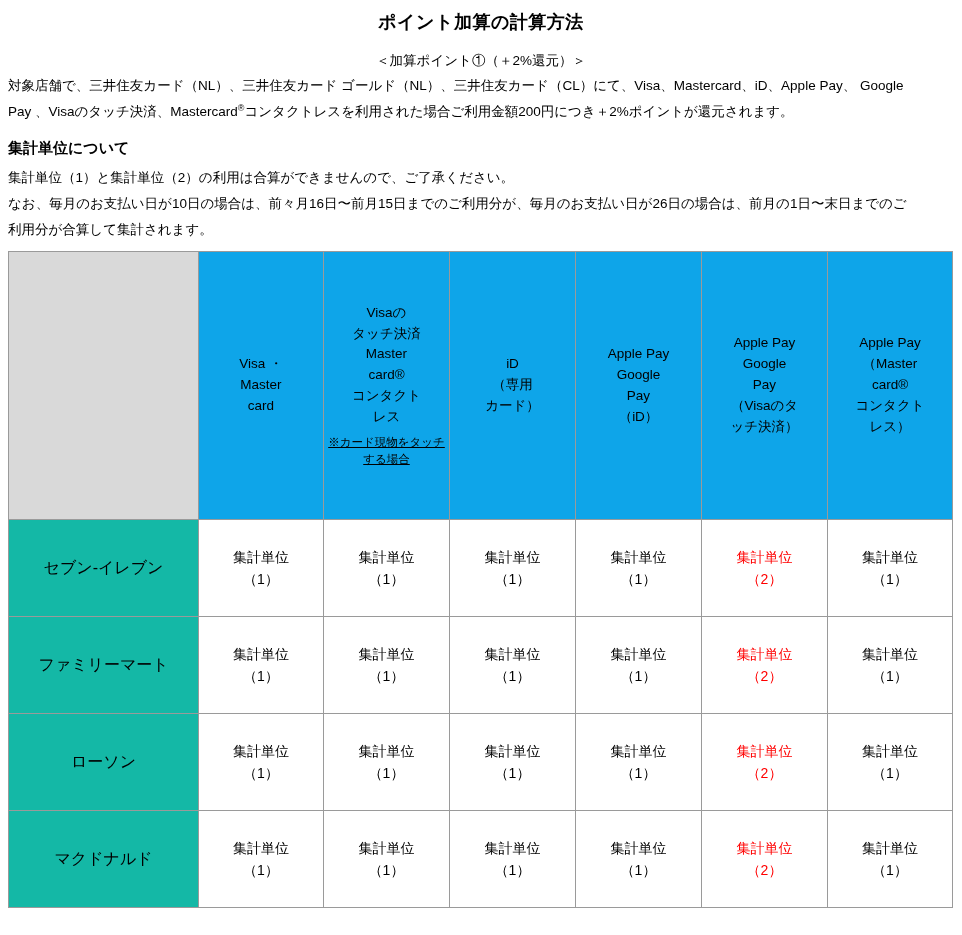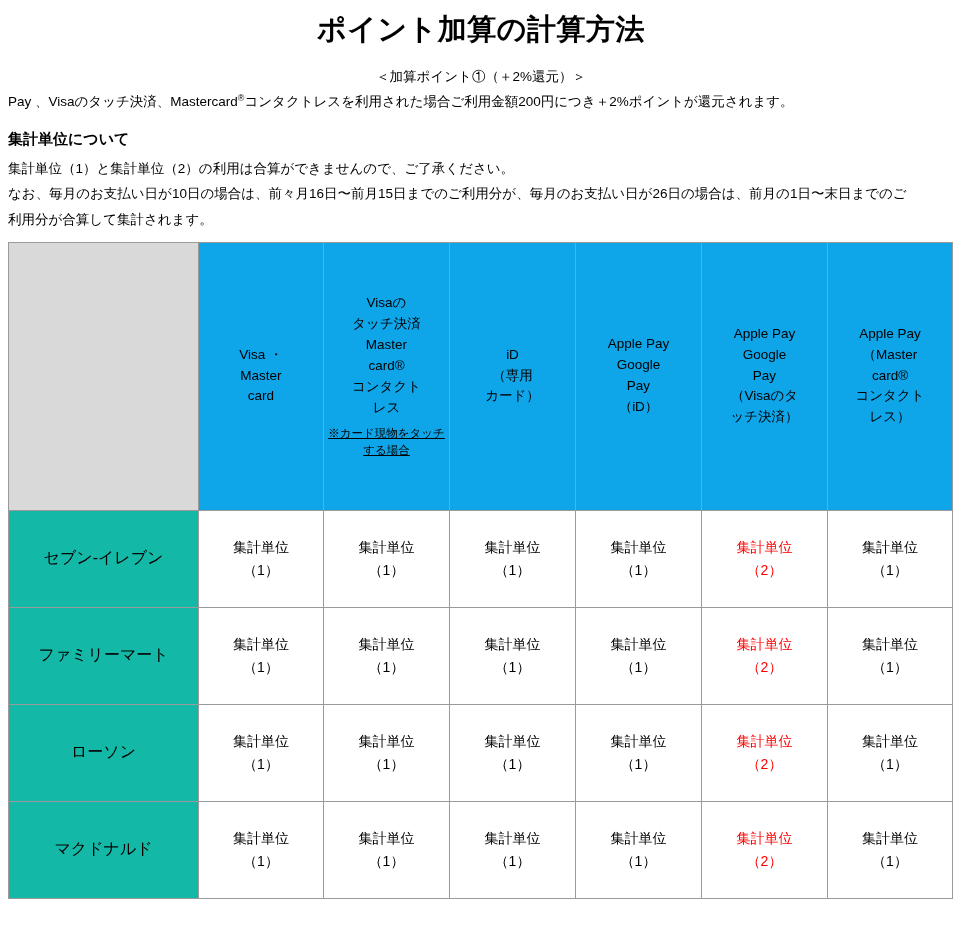--- a/index.html
+++ b/index.html
@@ -17,21 +17,21 @@
   }
   .page {
     width: 962px;
     height: 935px;
     position: relative;
     box-sizing: border-box;
     padding: 0 8px;
   }
   .doc-title {
     text-align: center;
-    font-size: 29px;
+    font-size: 18px;
     font-weight: bold;
     margin: 10px 0 18px 0;
     letter-spacing: 0.5px;
   }
   .section-head {
     font-size: 13.5px;
     font-weight: normal;
     margin: 0 0 4px 0;
     text-align: center;
   }
@@ -109,20 +109,21 @@
 </style>
 </head>
 <body>
 
 <div class="page">
 
   <h1 class="doc-title">ポイント加算の計算方法</h1>
 
   <div>
     <div class="section-head">＜加算ポイント①（＋2%還元）＞</div>
+    <div class="para">対象店舗で、三井住友カード（NL）、三井住友カード ゴールド（NL）、三井住友カード（CL）にて、Visa、Mastercard、iD、Apple Pay、 Google</div>
     <div class="para"><span>Pay 、Visaのタッチ決済、Mastercard</span><sup class="reg">®</sup><span>コンタクトレスを利用された場合ご利用金額200円につき＋2%ポイントが還元されます。</span></div>
   </div>
 
   <div class="block-gap"></div>
 
   <div>
     <div class="section-head2">集計単位について</div>
     <div class="para">集計単位（1）と集計単位（2）の利用は合算ができませんので、ご了承ください。</div>
     <div class="para">なお、毎月のお支払い日が10日の場合は、前々月16日〜前月15日までのご利用分が、毎月のお支払い日が26日の場合は、前月の1日〜末日までのご</div>
     <div class="para">利用分が合算して集計されます。</div>

